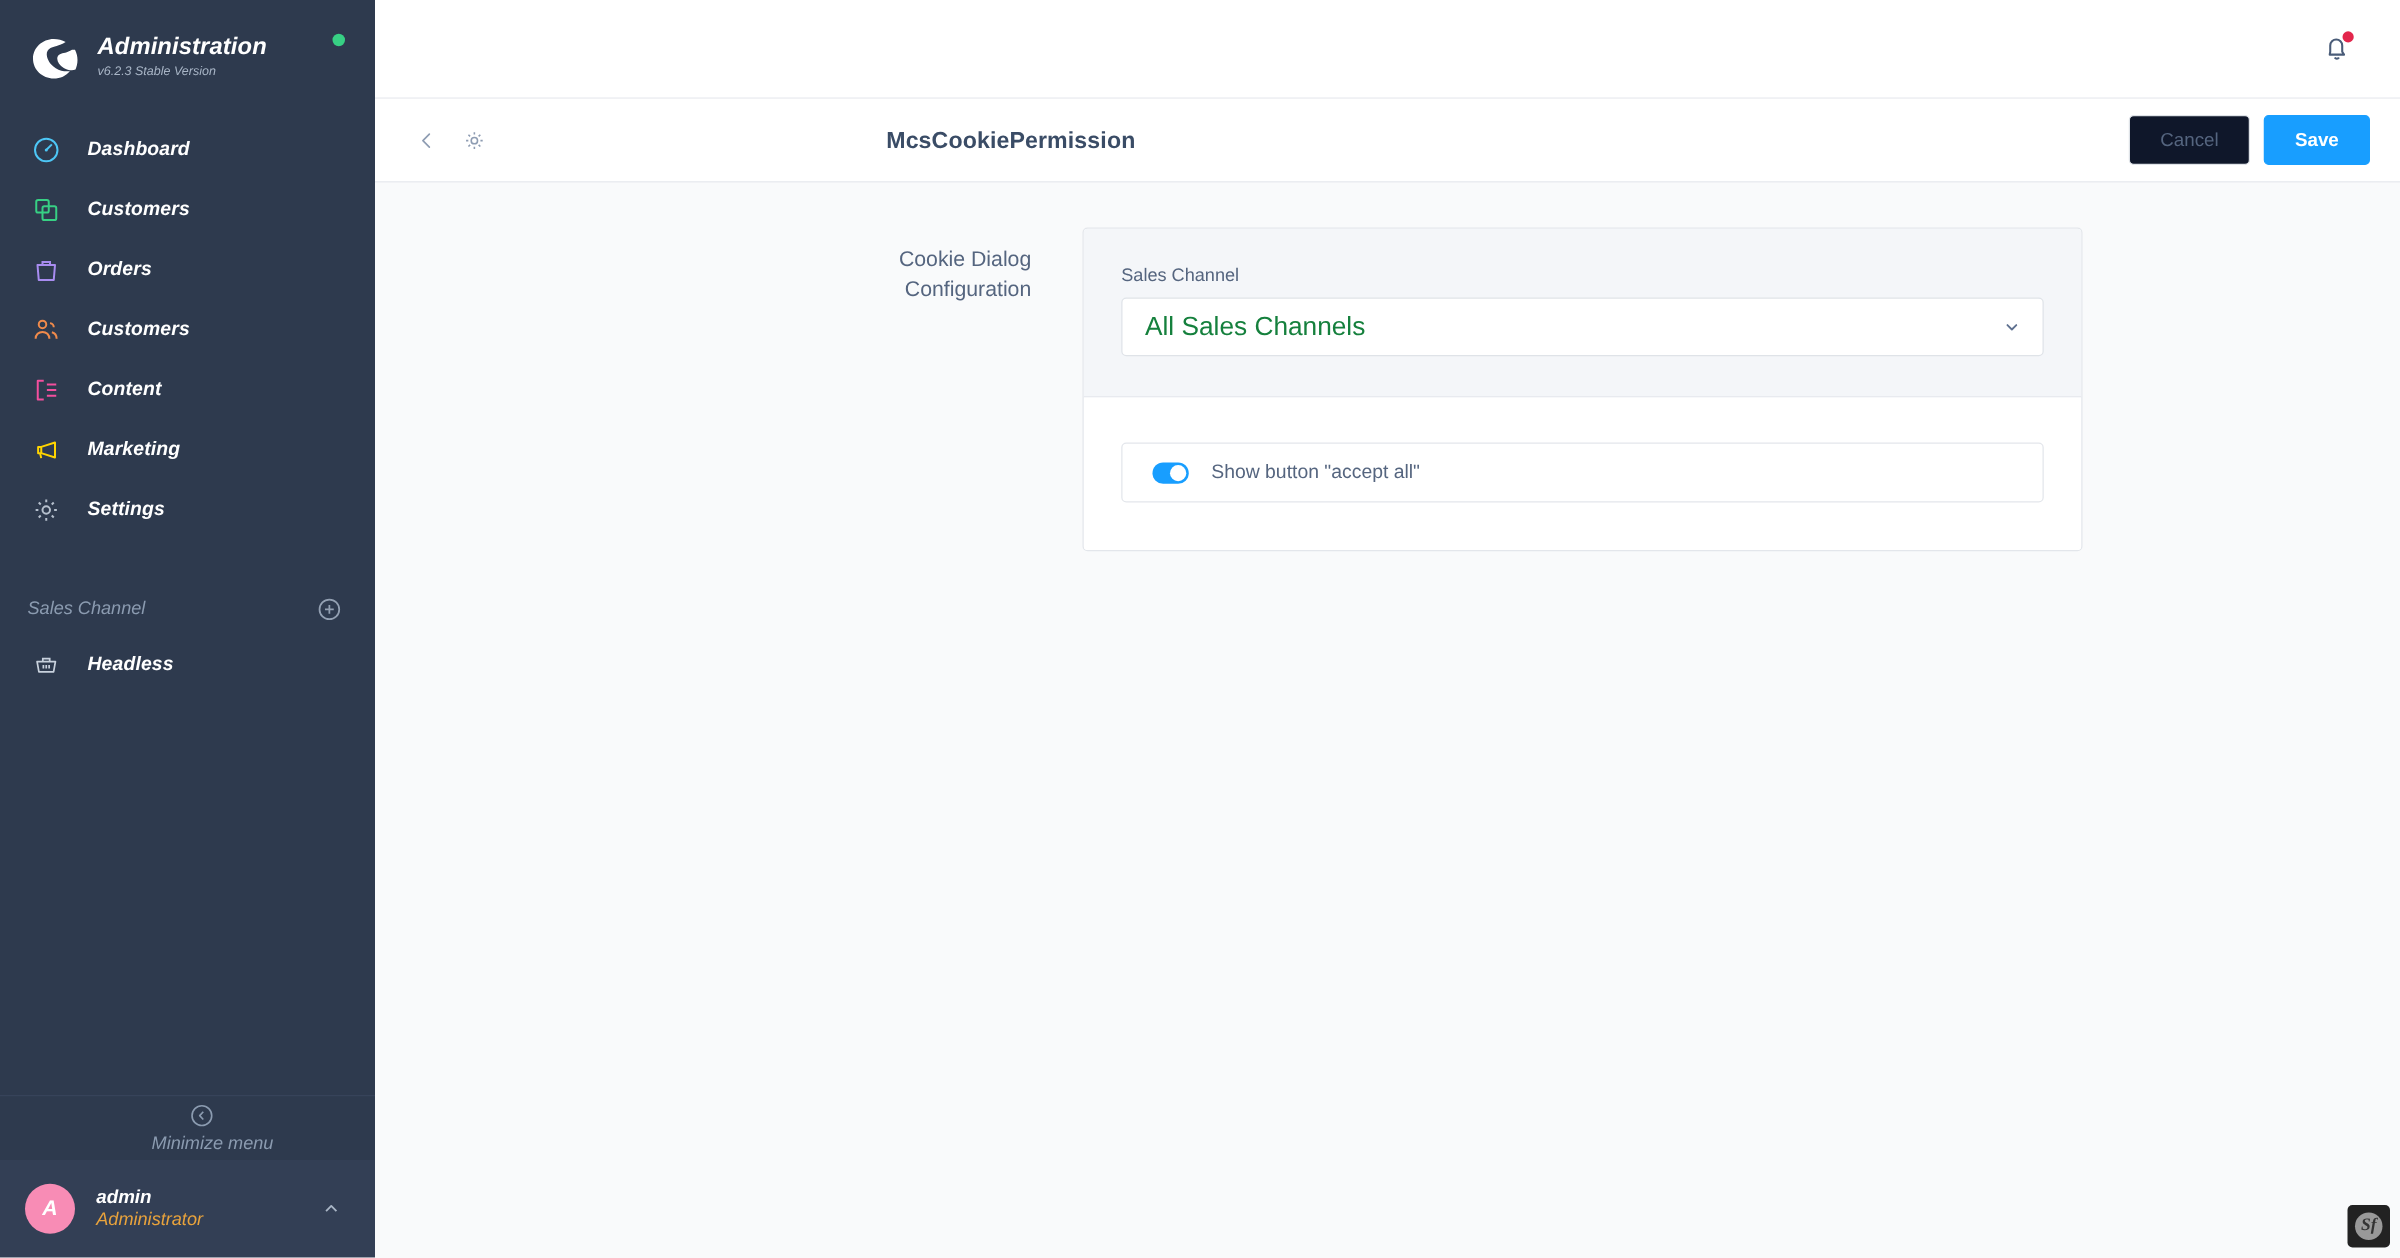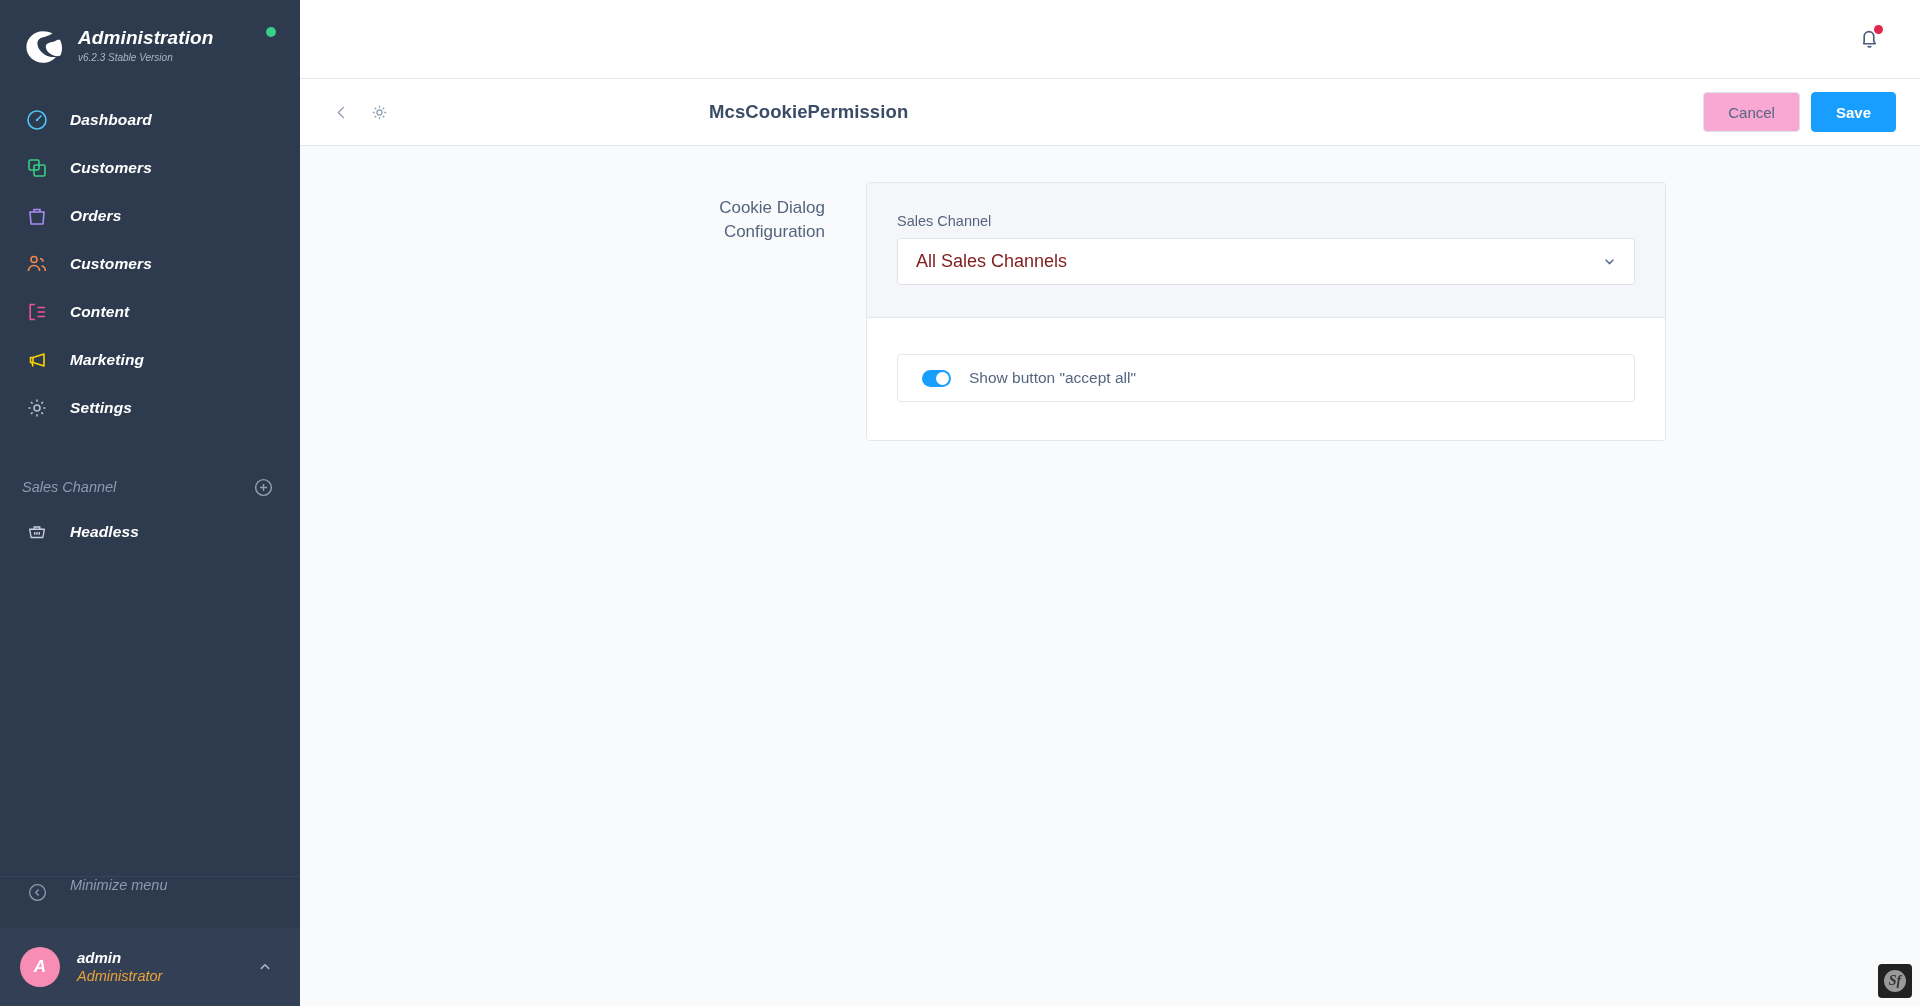--- a/index.html
+++ b/index.html
@@ -46,23 +46,24 @@
     margin-left: 18px; letter-spacing: .1px;
   }
   .sb-section {
     display: flex; align-items: center; justify-content: space-between;
     padding: 0 26px 0 22px; height: 42px; margin-top: 34px;
   }
   .sb-section-label { color: #8b9bb0; font-size: 14.5px; }
   .sb-plus { cursor: pointer; display:block; }
   .sb-spacer { flex: 1; }
   .sb-minimize {
-    display: flex; align-items: flex-start; height: 52px;
+    display: flex; align-items: center; height: 52px;
     padding-left: 22px; cursor: pointer;
     border-top: 1px solid #37435a;
+    flex-direction: column;
   }
   .sb-minimize .lbl { color: #8b9bb0; font-size: 14.5px; margin-left: 18px; }
   .sb-user {
     display: flex; align-items: center; height: 78px;
     padding: 0 26px 0 20px; background: #333f55; cursor: pointer;
   }
   .avatar {
     width: 40px; height: 40px; border-radius: 50%;
     background: #f88cb5; color: #fff;
     display: flex; align-items: center; justify-content: center;
@@ -107,21 +108,21 @@
     position: absolute; left: 409px;
     font-size: 18.5px; font-weight: bold; color: #3a4c66; letter-spacing: .1px;
   }
   .subbar-actions { margin-left: auto; display: flex; gap: 11px; align-items: center; }
   .btn {
     height: 40px; border-radius: 4px; font-size: 15px;
     font-family: "Liberation Sans", sans-serif; cursor: pointer;
     display: flex; align-items: center; justify-content: center;
     padding: 0 24px;
   }
-  .btn-cancel { background: #f9a8d4; border: 1px solid #dfe3e8; color: #55657f; }
+  .btn-cancel { background: #0f172a; border: 1px solid #dfe3e8; color: #55657f; }
   .btn-save { background: #189eff; border: 1px solid #189eff; color: #fff; font-weight: bold; }
 
   
   .content { flex: 1; padding: 36px 0 16px 0; overflow: auto; position: relative; }
   .card-row { display: flex; max-width: 1220px; margin-left: 345px; }
   .card-label {
     width: 180px; flex-shrink: 0; text-align: right;
     font-size: 17px; color: #55657f; line-height: 24px; padding-top: 14px;
     padding-right: 0;
   }
@@ -129,21 +130,21 @@
     margin-left: 41px; width: 800px;
     border: 1px solid #e3e6eb; border-radius: 4px; background: #fff;
     overflow: hidden;
   }
   .card-section-gray { background: #f4f6f9; padding: 30px 30px 32px 30px; border-bottom: 1px solid #e3e6eb; }
   .field-label { font-size: 14.5px; color: #55657f; margin-bottom: 9px; }
   .select-box {
     height: 47px; background: #fff; border: 1px solid #dfe3e8; border-radius: 4px;
     display: flex; align-items: center; padding: 0 16px 0 18px; cursor: pointer;
   }
-  .select-value { flex: 1; font-size: 18px; color: #7f1d1d; }
+  .select-value { flex: 1; font-size: 21px; color: #15803d; }
   .card-section-white { padding: 36px 30px 38px 30px; background: #fff; }
   .switch-box {
     border: 1px solid #e3e6eb; border-radius: 4px; height: 48px;
     display: flex; align-items: center; padding: 0 24px; background: #fff;
   }
   .switch {
     width: 29px; height: 17px; border-radius: 9px; background: #189eff;
     position: relative; flex-shrink: 0; cursor: pointer;
   }
   .switch .knob {

